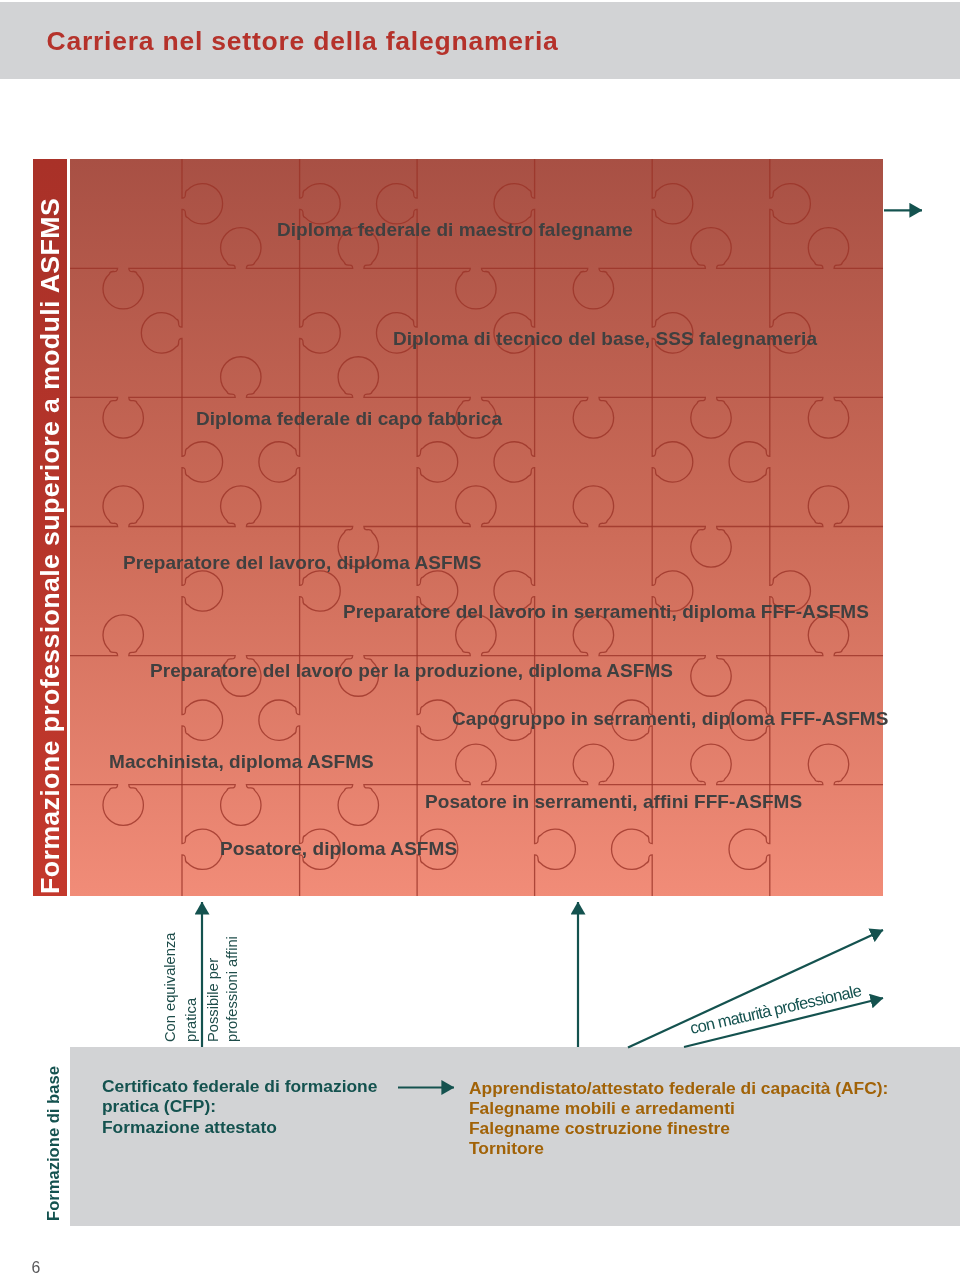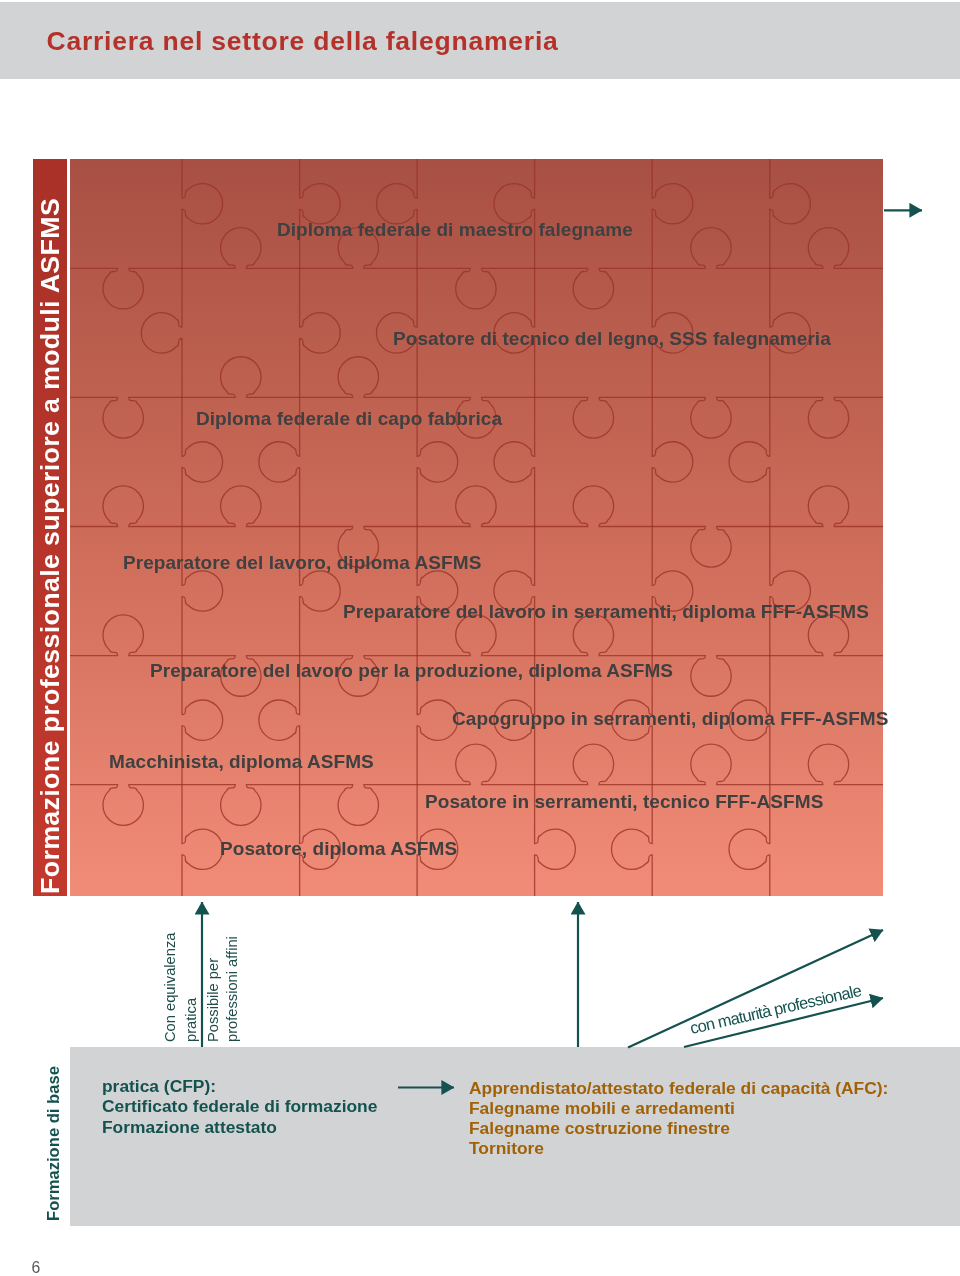--- a/index.html
+++ b/index.html
@@ -98,43 +98,43 @@
 
   <div id="upper-axis-label">
     <span>Formazione professionale superiore a moduli ASFMS</span>
   </div>
   <div id="lower-axis-label">
     <span>Formazione di base</span>
   </div>
 
   <div>
     <div class="qlabel" style="left:277px;top:220px">Diploma federale di maestro falegname</div>
-    <div class="qlabel" style="left:393px;top:329px">Posatore di tecnico del legno, SSS falegnameria</div>
+    <div class="qlabel" style="left:393px;top:329px">Diploma di tecnico del base, SSS falegnameria</div>
     <div class="qlabel" style="left:196px;top:409px">Diploma federale di capo fabbrica</div>
     <div class="qlabel" style="left:123px;top:553px">Preparatore del lavoro, diploma ASFMS</div>
     <div class="qlabel" style="left:343px;top:602px">Preparatore del lavoro in serramenti, diploma FFF-ASFMS</div>
     <div class="qlabel" style="left:150px;top:661px">Preparatore del lavoro per la produzione, diploma ASFMS</div>
     <div class="qlabel" style="left:452px;top:709px">Capogruppo in serramenti, diploma FFF-ASFMS</div>
     <div class="qlabel" style="left:109px;top:752px">Macchinista, diploma ASFMS</div>
-    <div class="qlabel" style="left:425px;top:792px">Posatore in serramenti, tecnico FFF-ASFMS</div>
+    <div class="qlabel" style="left:425px;top:792px">Posatore in serramenti, affini FFF-ASFMS</div>
     <div class="qlabel" style="left:220px;top:839px">Posatore, diploma ASFMS</div>
   </div>
 
   <div>
     <div class="tlabel" style="left:163px;top:1042px">Con equivalenza</div>
     <div class="tlabel" style="left:184px;top:1042px">pratica</div>
     <div class="tlabel" style="left:206px;top:1042px">Possibile per</div>
     <div class="tlabel" style="left:225px;top:1042px">professioni affini</div>
   </div>
 
   <div id="diag-label" style="left:692px;top:1020px">con maturità professionale</div>
 
   <div id="base-left">
+    <div>Certificato federale di formazione</div>
     <div>pratica (CFP):</div>
-    <div>Certificato federale di formazione</div>
     <div>Formazione attestato</div>
   </div>
   <div id="base-right">
     <div>Apprendistato/attestato federale di capacità (AFC):</div>
     <div>Falegname mobili e arredamenti</div>
     <div>Falegname costruzione finestre</div>
     <div>Tornitore</div>
   </div>
 
   <div id="page-num">6</div>

